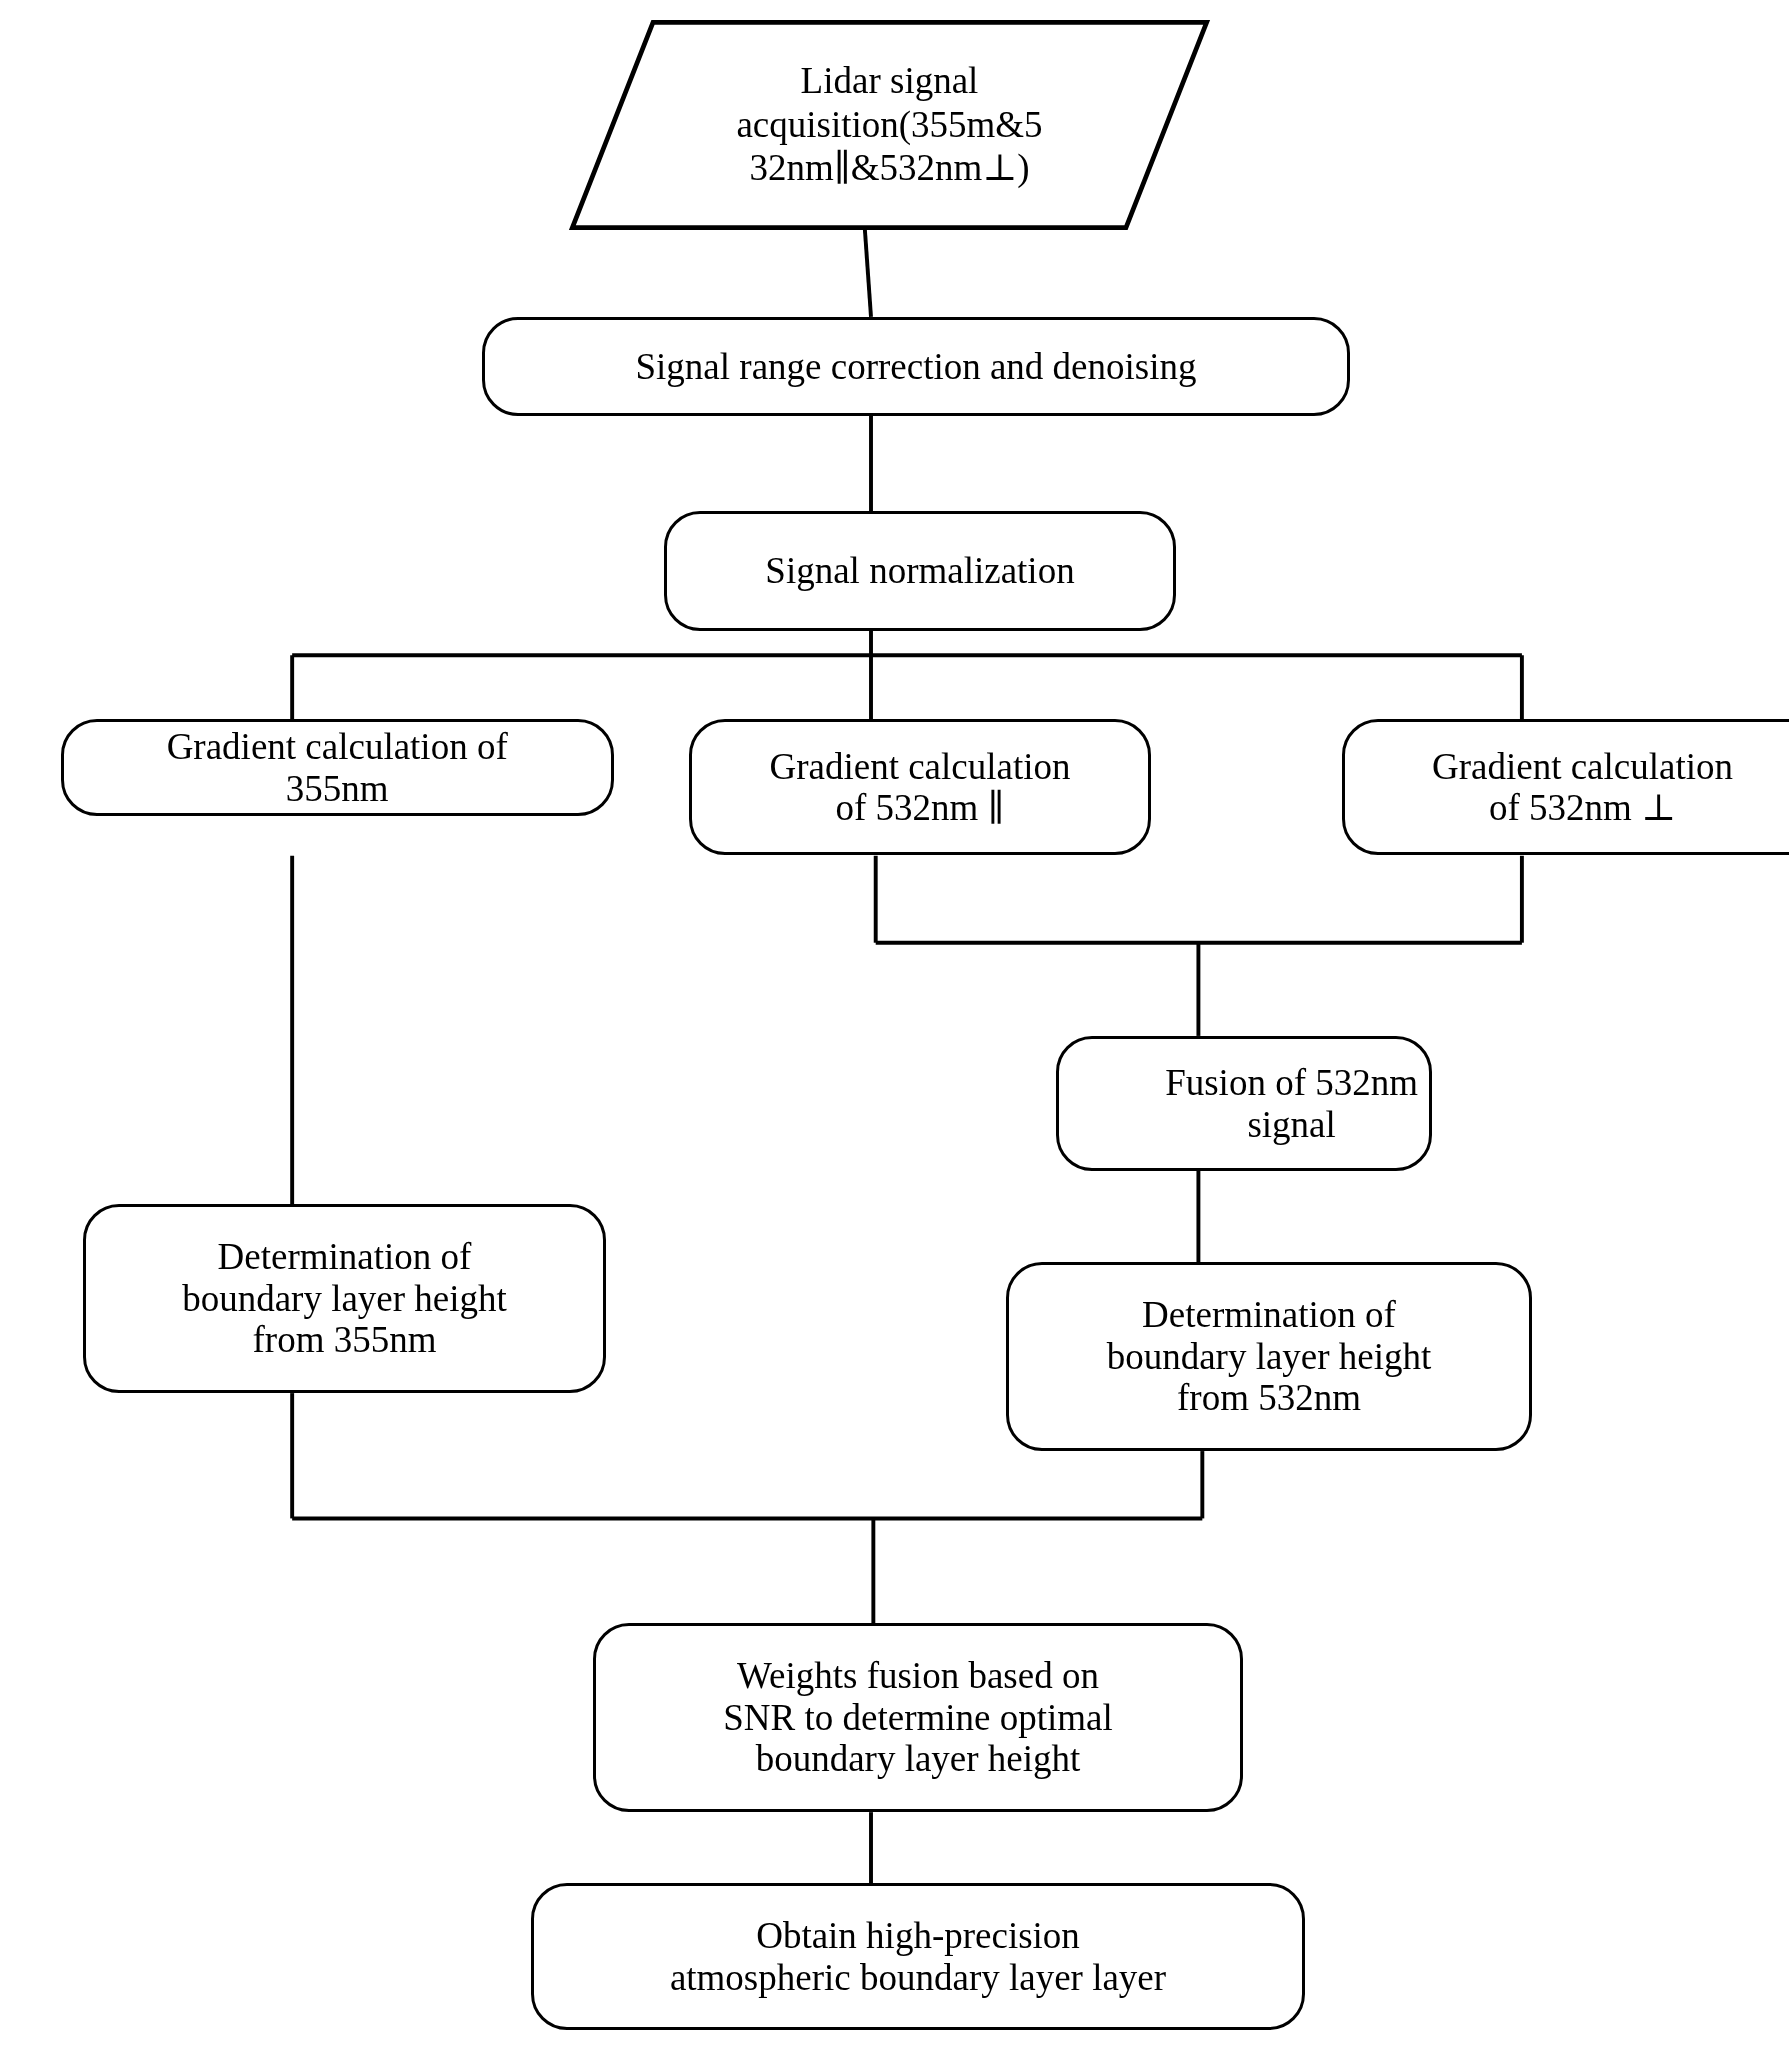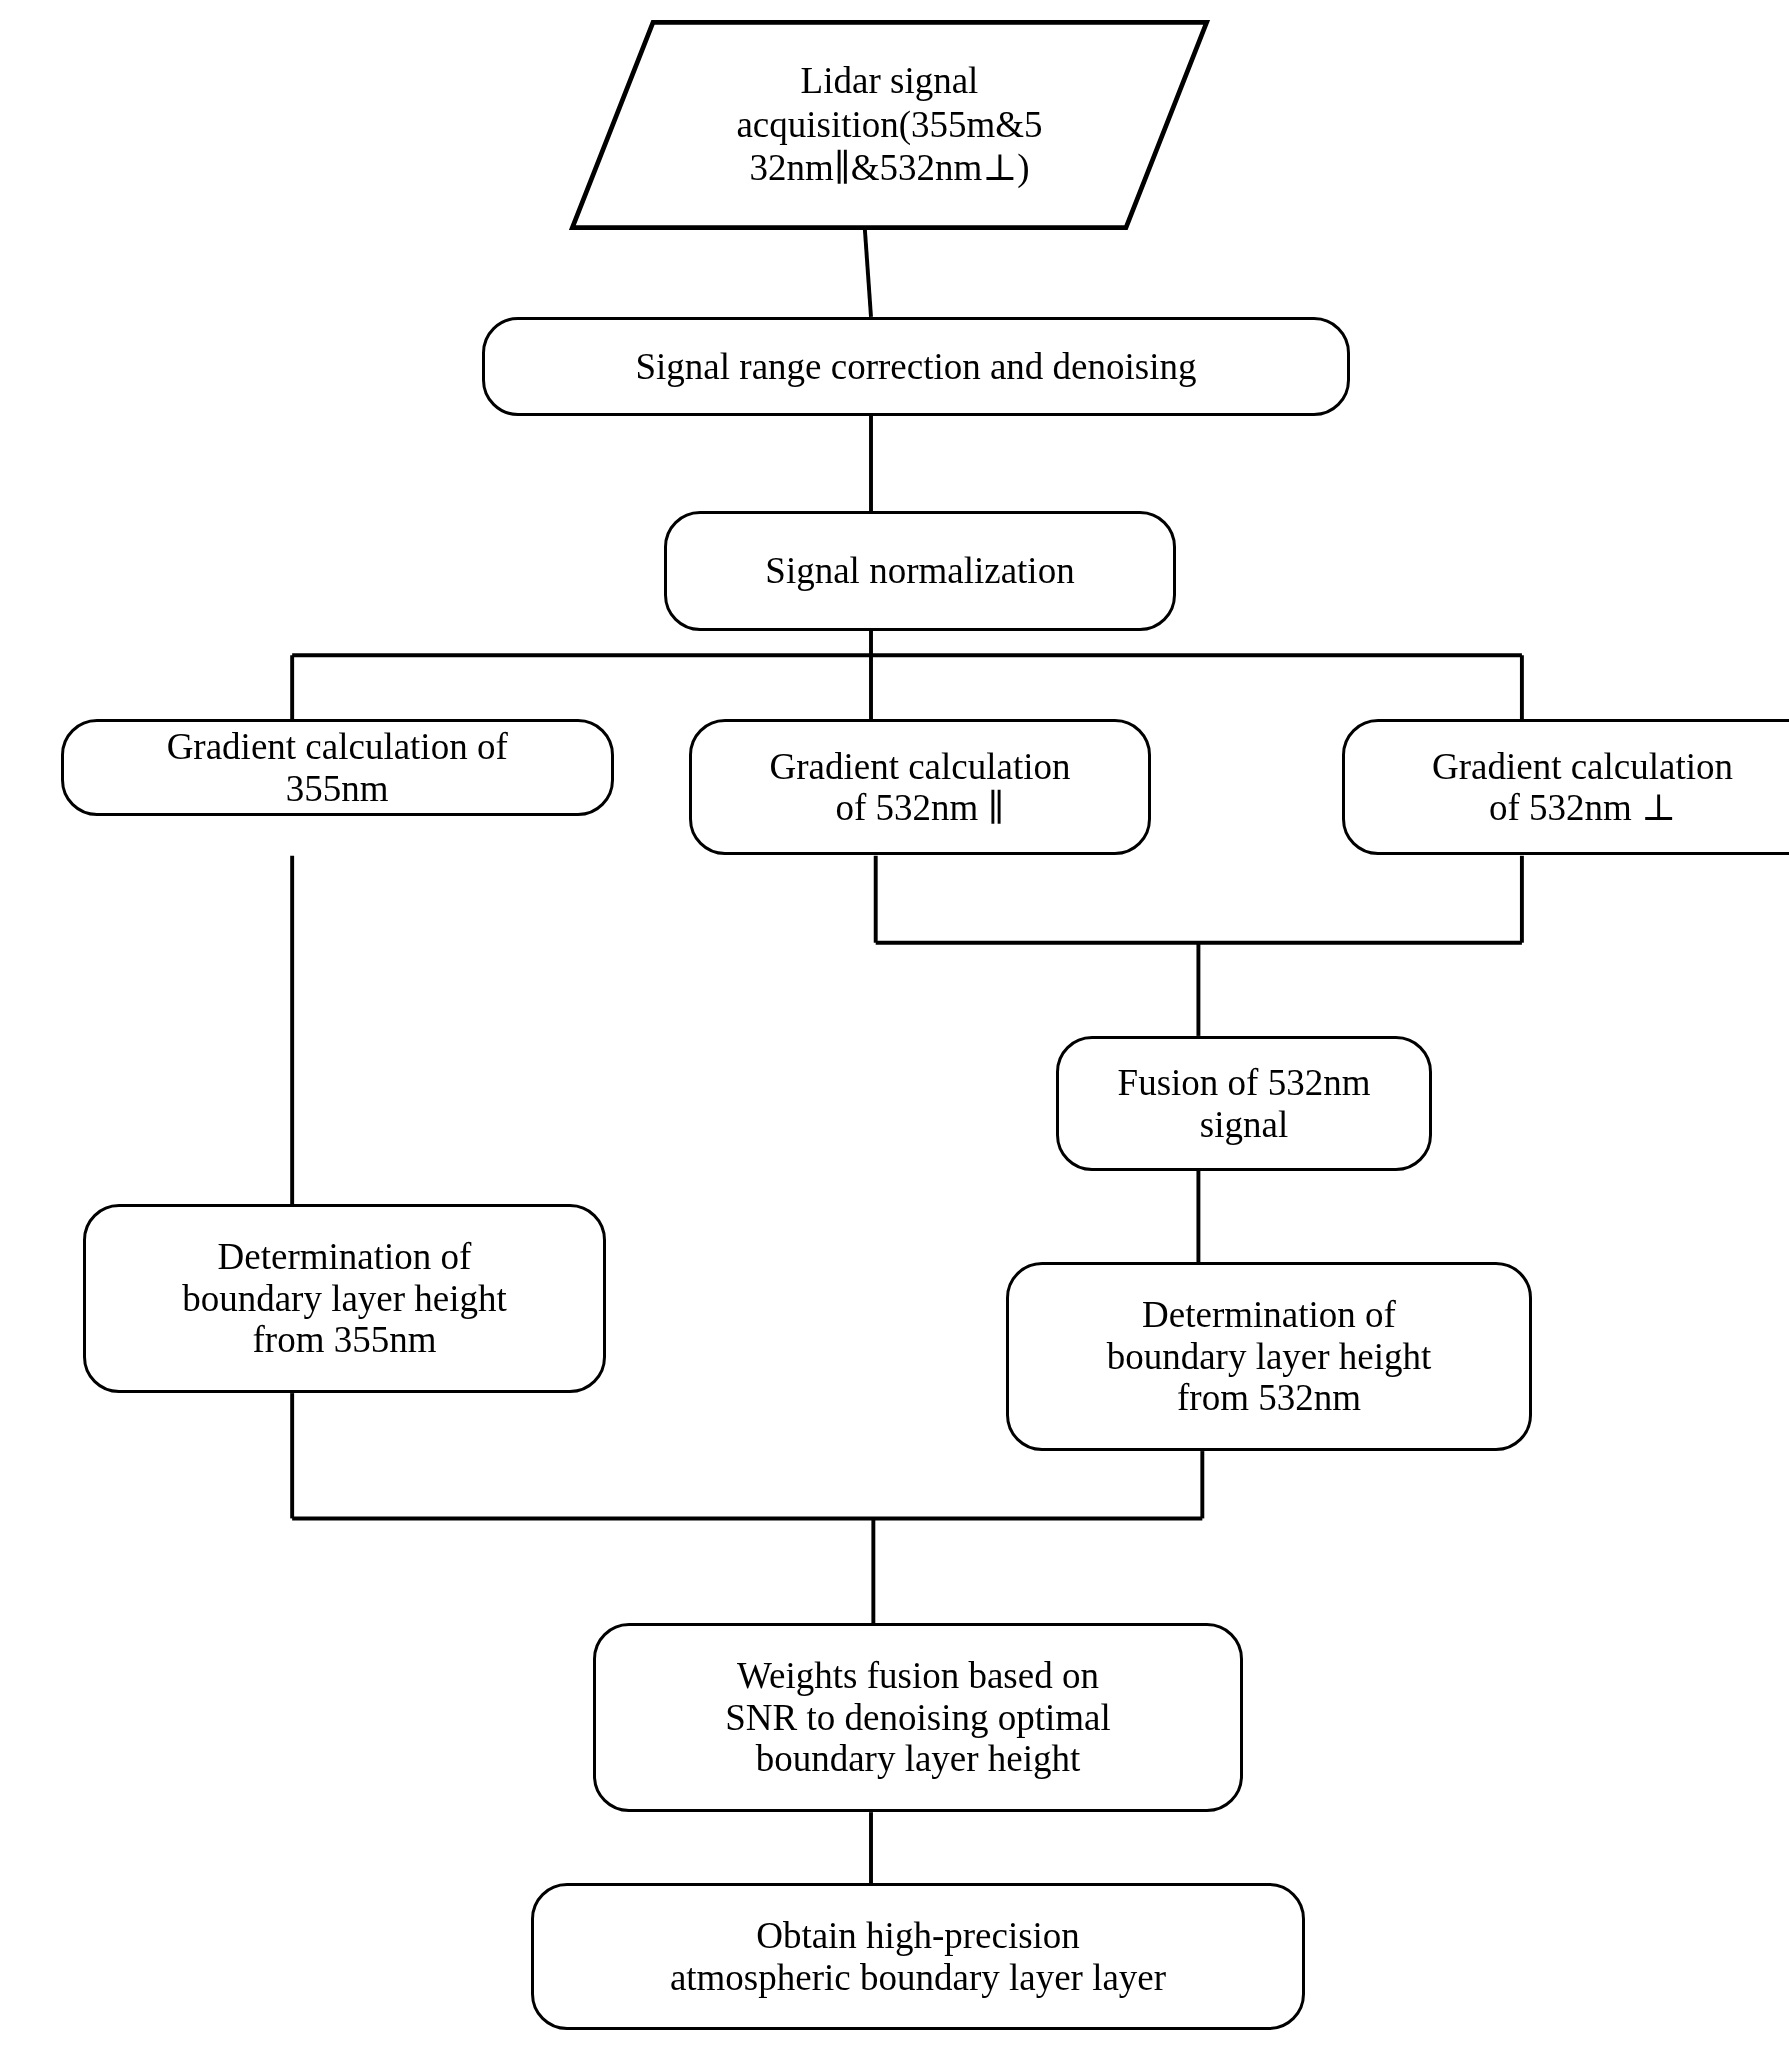--- a/index.html
+++ b/index.html
@@ -132,40 +132,40 @@
   <div class="node rounded fs-60" style="left:644px; top:719px; width:462px; height:136px;">
     <span class="txt">Gradient calculation
 of 532nm ∥</span>
   </div>
 
   <div class="node rounded fs-60" style="left:1297px; top:719px; width:481px; height:136px;">
     <span class="txt">Gradient calculation
 of 532nm ⊥</span>
   </div>
 
-  <div class="node rounded fs-60" style="left:1011px; top:1036px; width:376px; height:135px;">
+  <div class="node rounded fs-60" style="left:1011px; top:1036px; width:376px; height:135px;justify-content:flex-end;">
     <span class="txt">Fusion of 532nm
 signal</span>
   </div>
 
   <div class="node rounded fs-60" style="left:38px; top:1204px; width:523px; height:189px;">
     <span class="txt">Determination of
 boundary layer height
 from 355nm</span>
   </div>
 
   <div class="node rounded fs-60" style="left:961px; top:1262px; width:526px; height:189px;">
     <span class="txt">Determination of
 boundary layer height
 from 532nm</span>
   </div>
 
   <div class="node rounded fs-60" style="left:548px; top:1623px; width:650px; height:189px;">
     <span class="txt">Weights fusion based on
-SNR to denoising optimal
+SNR to determine optimal
 boundary layer height</span>
   </div>
 
   <div class="node rounded fs-60" style="left:486px; top:1883px; width:774px; height:147px;">
     <span class="txt">Obtain high-precision
 atmospheric boundary layer layer</span>
   </div>
 
 </div>
 

